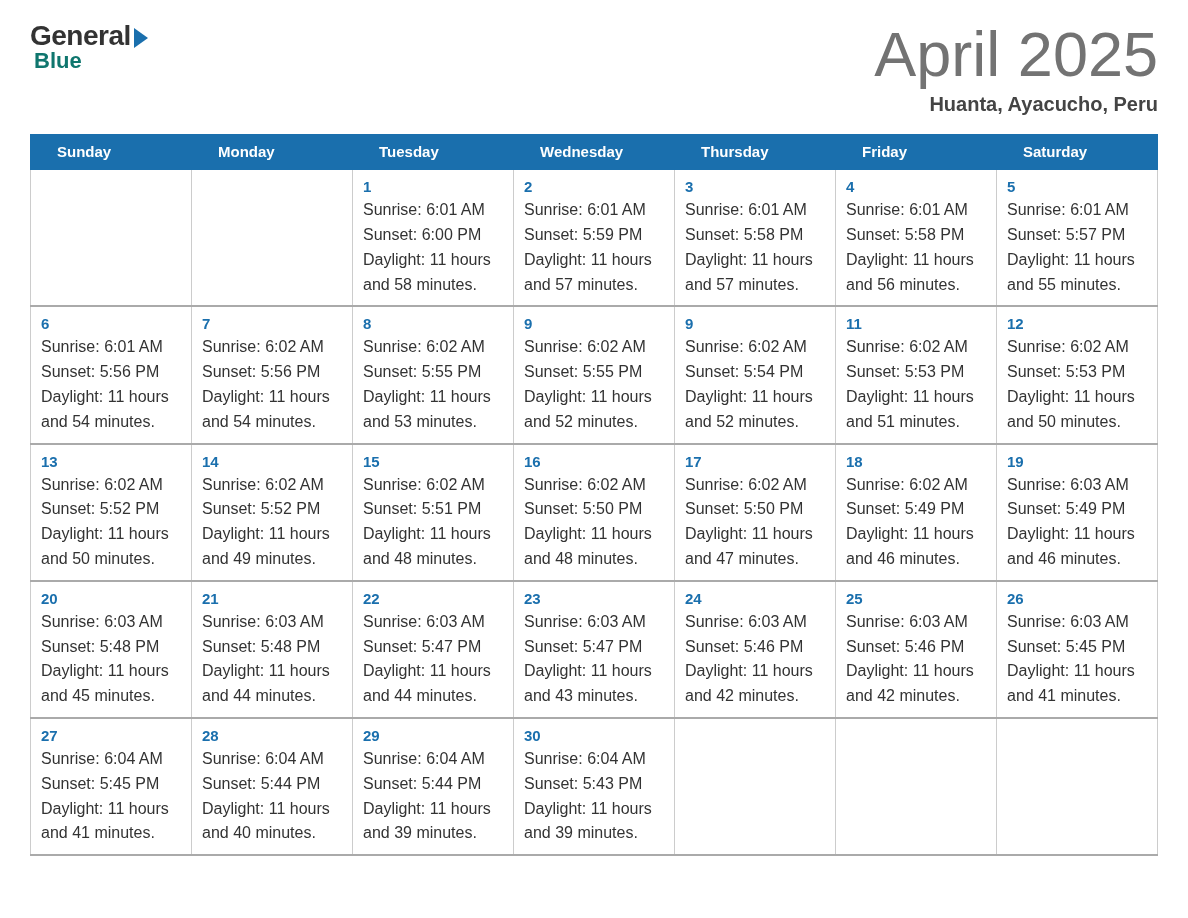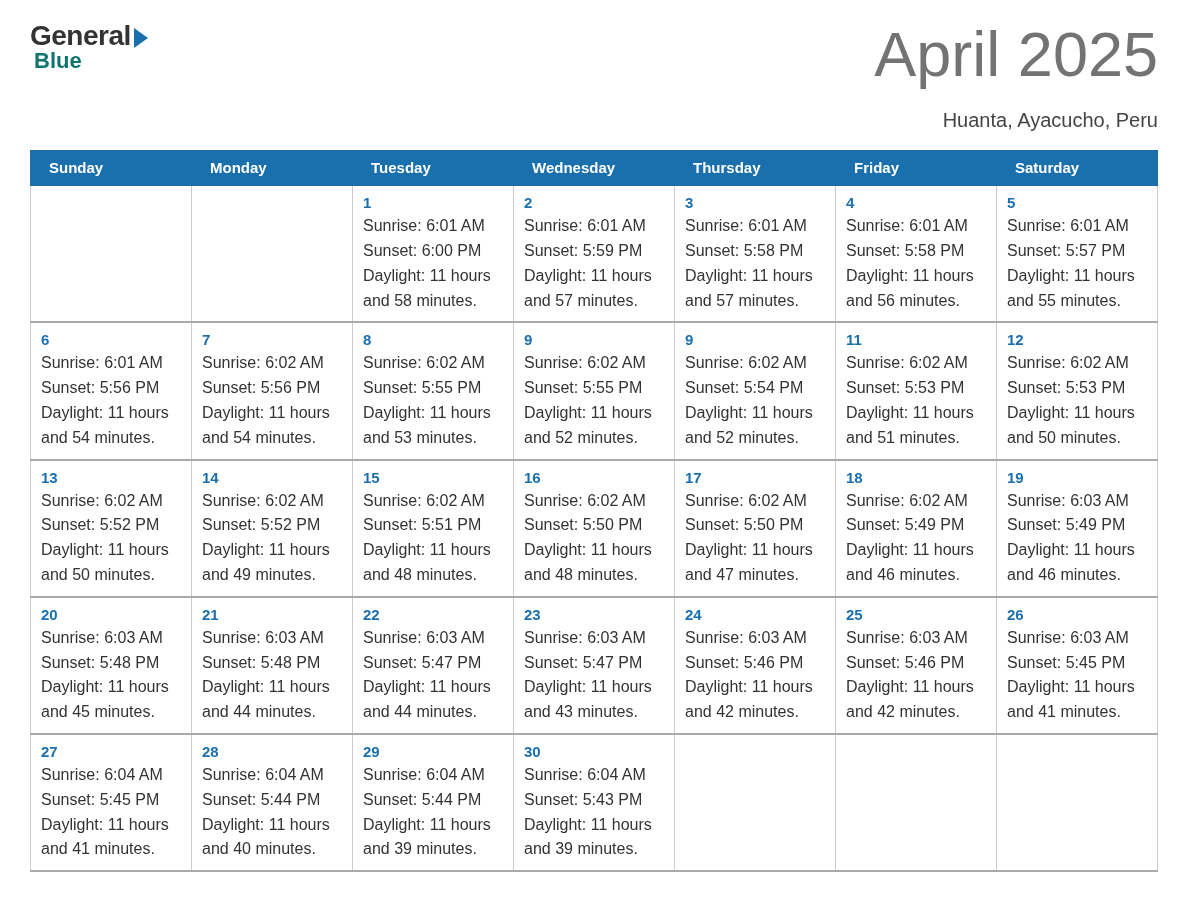--- a/index.html
+++ b/index.html
@@ -53,34 +53,34 @@
     }
     .title-month {
       font-size: 63px;
       font-weight: 300;
       color: #737373;
       line-height: 1.1;
     }
     .title-location {
       font-size: 20px;
       color: #444;
-      font-weight: normal;
-      margin-top: 20px;
+      font-weight: bold;
+      margin-top: 4px;
     }
     table {
       width: 100%;
       border-collapse: collapse;
       table-layout: fixed;
     }
     thead tr th {
       background-color: #1a6fad;
       color: #fff;
       font-size: 15px;
       font-weight: 600;
-      padding: 8px 18px;
+      padding: 8px 26px;
       text-align: left;
       border: 1px solid #1a6fad;
     }
     tbody tr td {
       vertical-align: top;
       padding: 8px 10px;
       border: 1px solid #ccc;
       font-size: 12.5px;
       color: #333;
       min-height: 90px;

